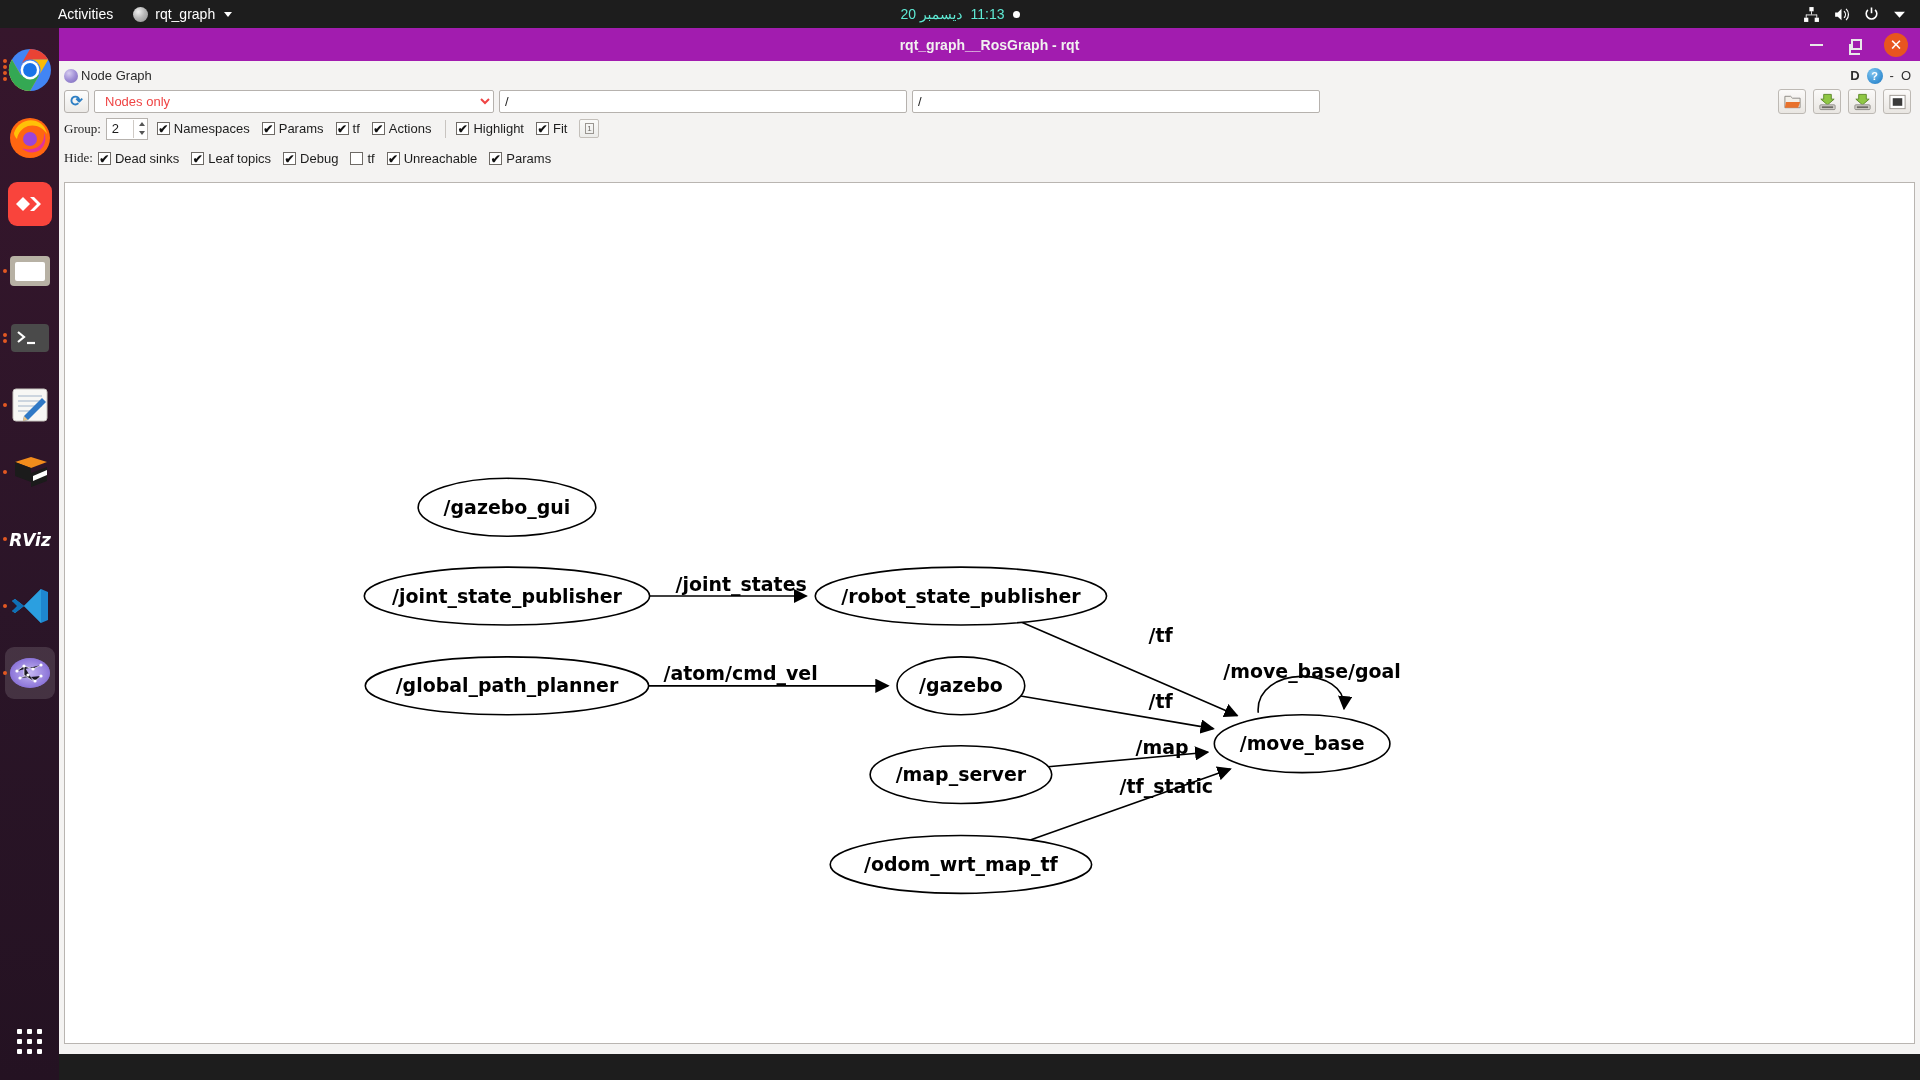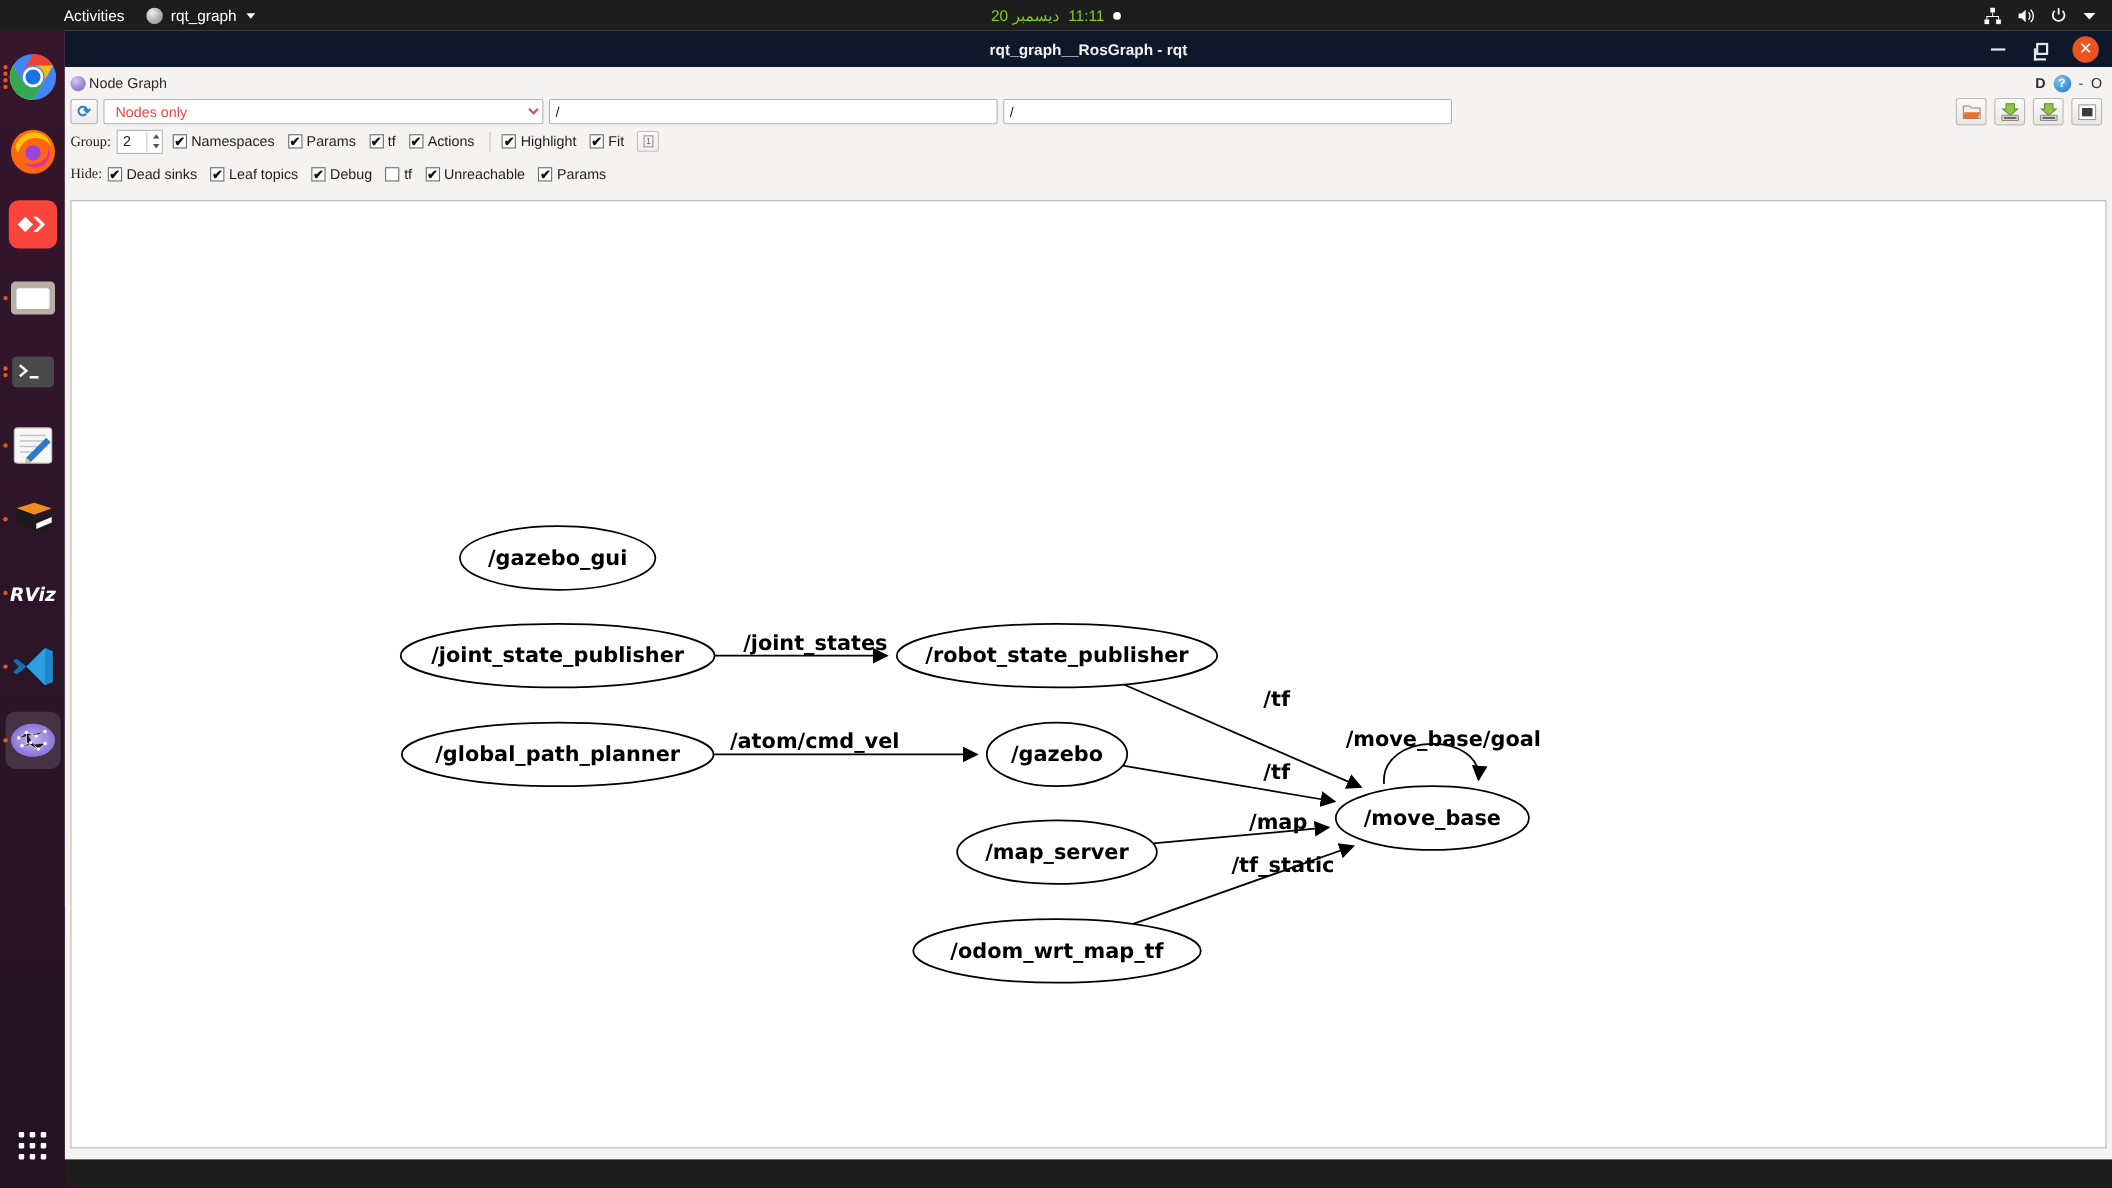--- a/index.html
+++ b/index.html
@@ -21,21 +21,21 @@
   #activities { padding: 0 14px 0 14px; color: #ffffff; font-size: 14px; }
   .tb-app { display: flex; align-items: center; gap: 7px; padding: 0 6px; }
   .tb-app-icon {
     width: 15px; height: 15px; border-radius: 50%;
     background: radial-gradient(circle at 35% 32%, #f0f0f0 0%, #b9b9b9 45%, #8e8e8e 100%);
   }
   .tb-caret { border-left: 4px solid transparent; border-right: 4px solid transparent;
               border-top: 5px solid #ffffff; margin-left: 2px; }
   #tb-clock {
     position: absolute; left: 0; right: 0; text-align: center;
-    font-size: 14px; color: #84cc16;
+    font-size: 14px; color: #5eead4;
     display: flex; justify-content: center; align-items: center; gap: 8px;
   }
   #tb-clock .dot { width: 7px; height: 7px; border-radius: 50%; background: #ffffff; display:inline-block;}
   #tb-right {
     margin-left: auto; display: flex; align-items: center; gap: 13px;
     padding-right: 14px;
   }
   #tb-right svg { display: block; }
 
   
@@ -58,21 +58,21 @@
                display: flex; align-items: center; justify-content: center; }
   .grid9 { display: grid; grid-template-columns: repeat(3, 5px); gap: 5px; }
   .grid9 i { width: 5px; height: 5px; background: #ffffff; border-radius: 1px; display: block; }
 
   
   #win {
     position: absolute; left: 59px; top: 28px; width: 1861px; height: 1026px;
     background: #f4f3f2;
   }
   #titlebar {
-    height: 33px; background: #0f172a; color: #ffffff;
+    height: 33px; background: #a21caf; color: #ffffff;
     display: flex; align-items: center; position: relative;
   }
   #win-title { position: absolute; left: 0; right: 0; text-align: center;
                font-size: 14px; font-weight: bold; color: #f2f1f0; }
   #win-btns { margin-left: auto; display: flex; align-items: center; gap: 16px;
               padding-right: 12px; z-index: 2; }
   .wb { width: 24px; height: 24px; display: flex; align-items: center; justify-content: center;
         color: #e8e8e8; }
   .wb-close { width: 24px; height: 24px; border-radius: 50%; background: #e8551f;
               color: #ffffff; font-size: 15px; line-height: 24px; text-align: center; }
@@ -175,21 +175,21 @@
 
 <div id="topbar">
   <div id="activities">Activities</div>
   <div class="tb-app">
     <span class="tb-app-icon"></span>
     <span>rqt_graph</span>
     <span class="tb-caret"></span>
   </div>
   <div id="tb-clock">
     <span>ديسمبر 20</span>
-    <span>11:11</span>
+    <span>11:13</span>
     <span class="dot"></span>
   </div>
   <div id="tb-right">
     <span>
       <svg width="17" height="17" viewBox="0 0 16 16" fill="#ffffff">
         <rect x="6" y="1" width="4" height="4"></rect>
           <rect x="1" y="11" width="4" height="4"></rect>
         <rect x="11" y="11" width="4" height="4"></rect>
         <path d="M7.6 5h0.8v3h-0.8z"></path>
           <path d="M3 8h10v0.8H3z"></path>

